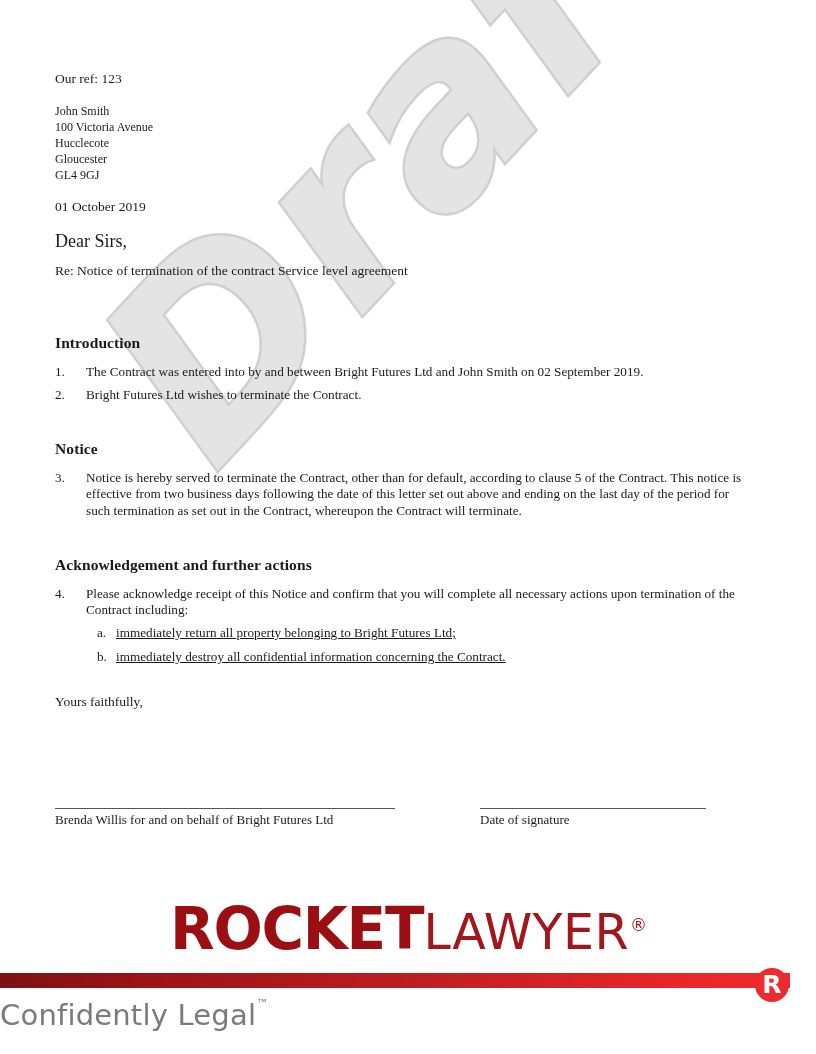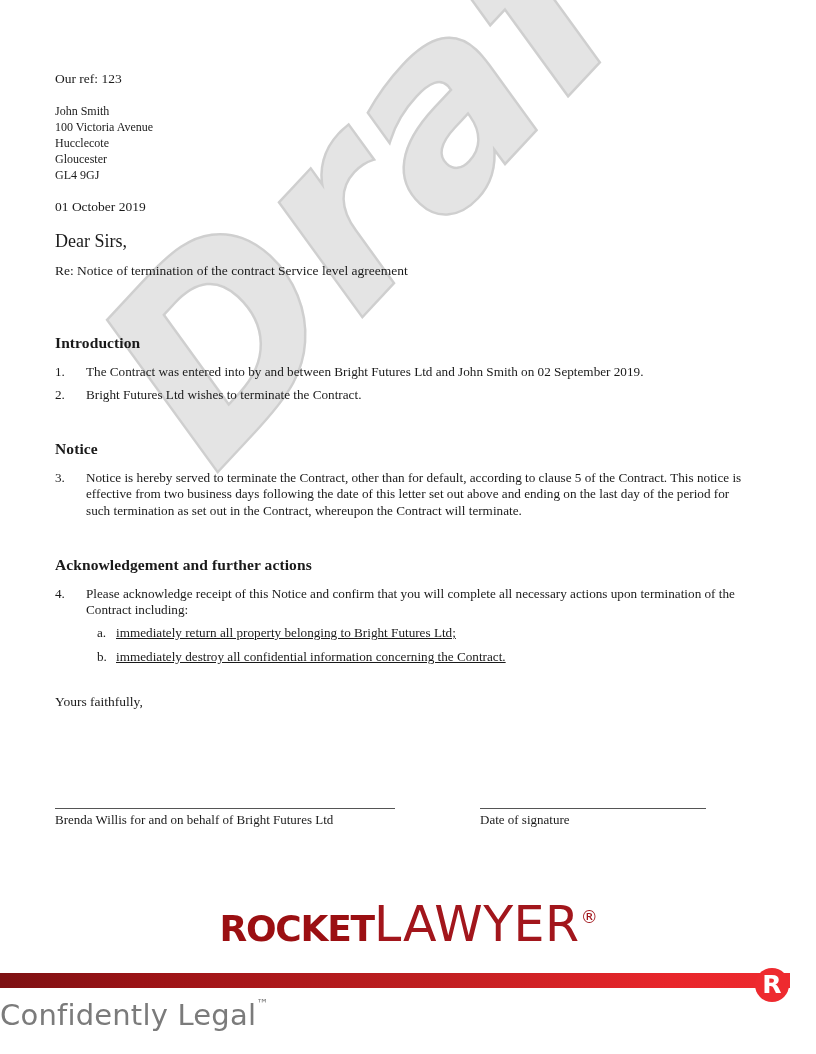--- a/index.html
+++ b/index.html
@@ -182,21 +182,21 @@
     width: 816px;
     z-index: 3;
   }
   .brand-logo {
     text-align: center;
     font-family: "DejaVu Sans", sans-serif;
     line-height: 1;
     white-space: nowrap;
   }
   .logo-rocket {
-    font-size: 36px;
+    font-size: 58px;
     font-weight: bold;
     color: #9b0f12;
     letter-spacing: -1.2px;
   }
   .logo-lawyer {
     font-size: 49px;
     font-weight: normal;
     color: #a2161c;
     letter-spacing: 0.5px;
   }

